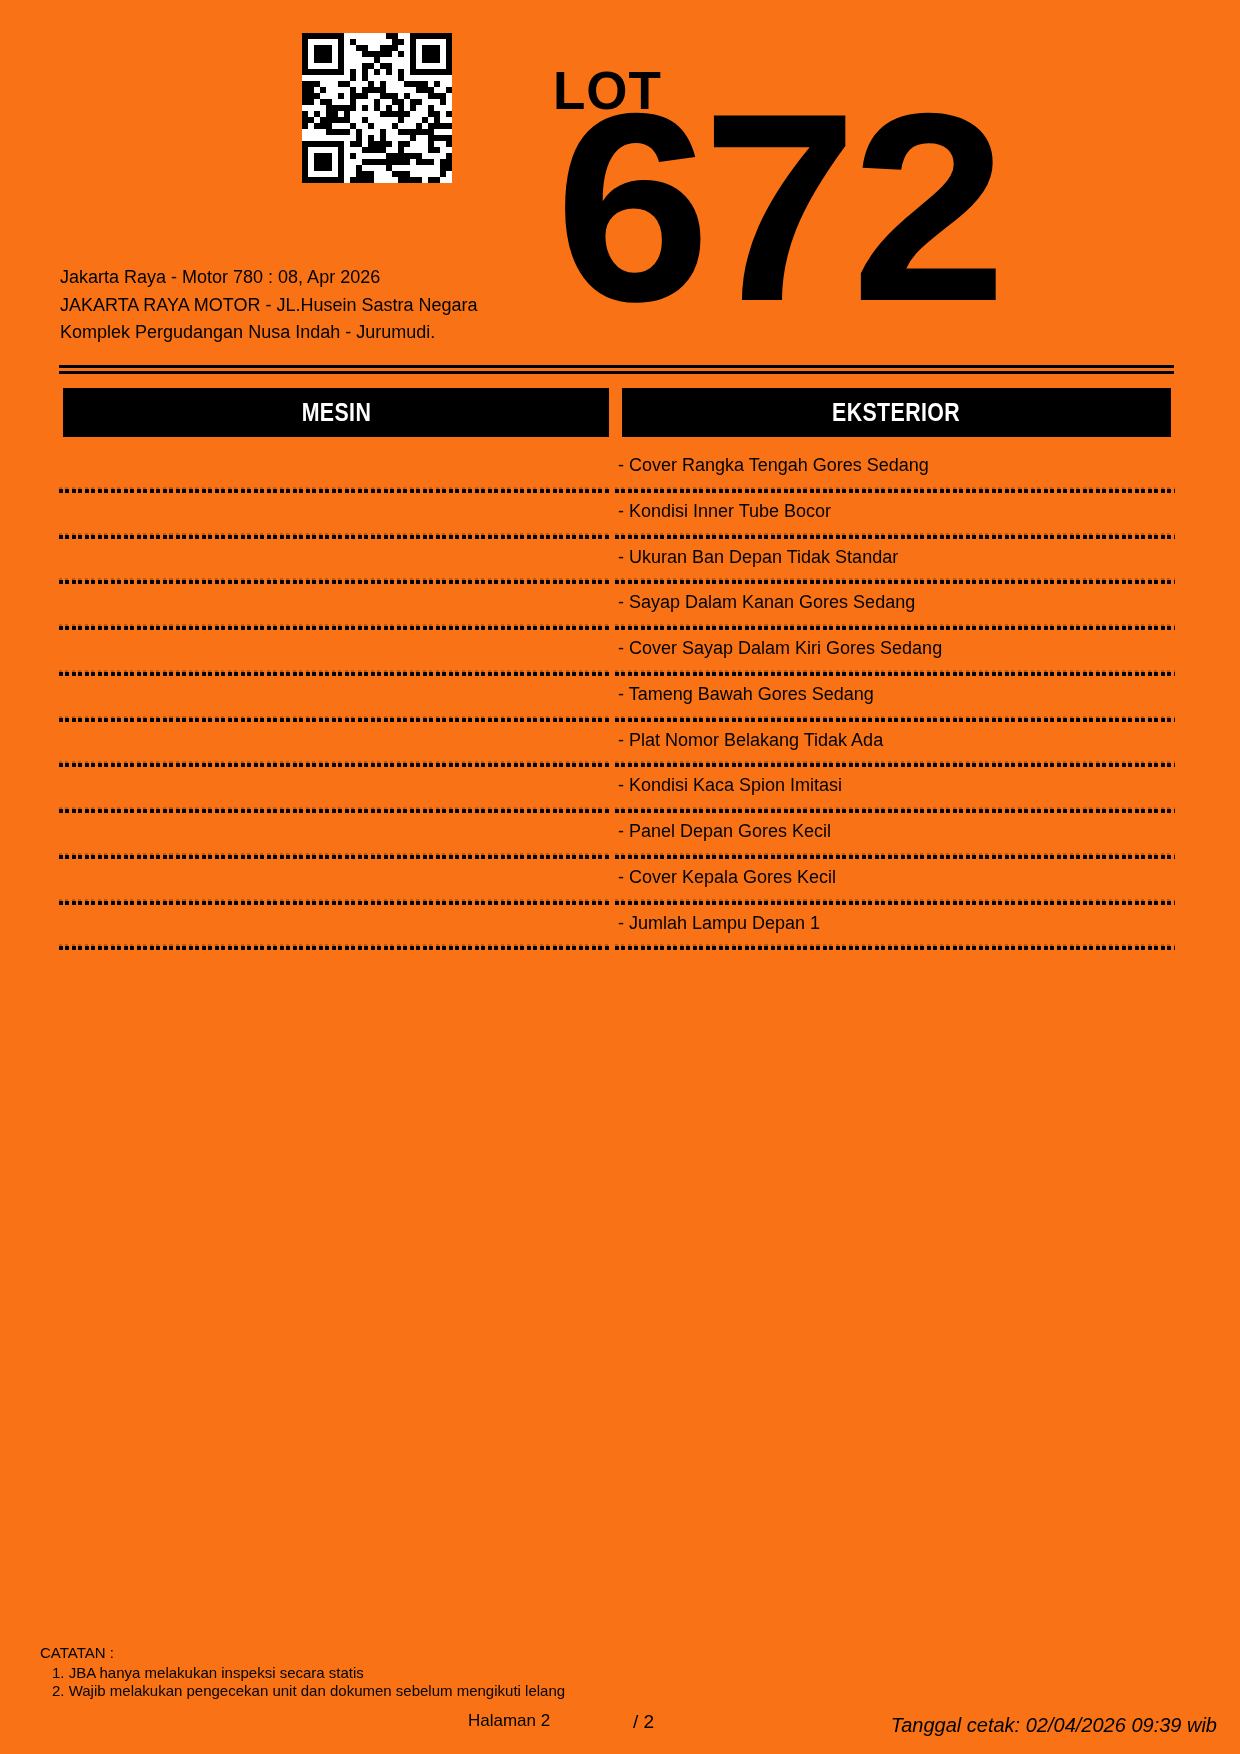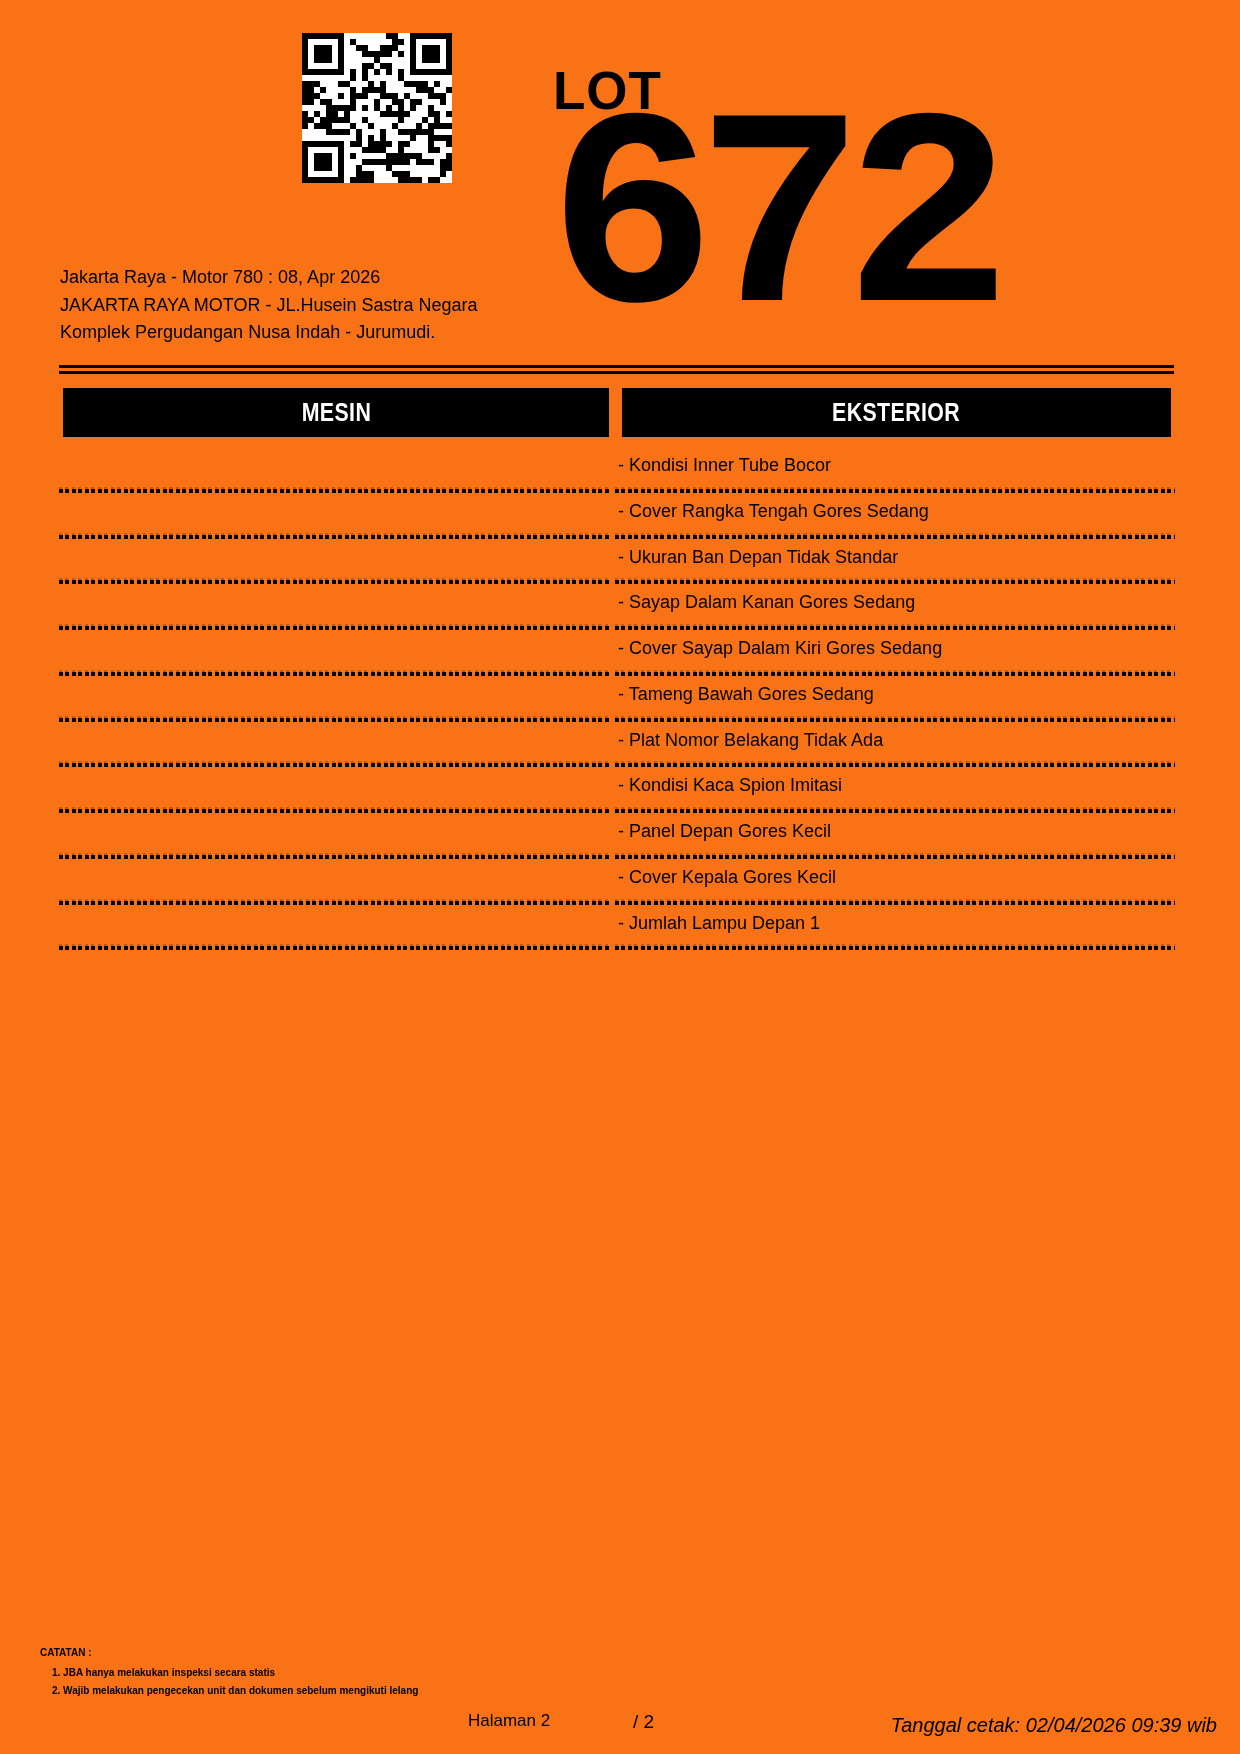--- a/index.html
+++ b/index.html
@@ -41,21 +41,21 @@
   .rows-right{left:615px;width:560px;}
   .row{position:relative;height:45.75px;box-sizing:border-box;padding:6px 0 0 3px;}
   .row .row-text{font-size:18px;line-height:24px;white-space:nowrap;}
   .row::after{
     content:"";position:absolute;left:0;bottom:0;width:100%;height:6px;
     background:
       repeating-linear-gradient(90deg, rgba(0,0,0,.22) 0 3px, transparent 3px 6.5px) left top / 100% 2px no-repeat,
       repeating-linear-gradient(90deg, #000 0 4px, transparent 4px 6.5px) left bottom / 100% 4px no-repeat;
   }
   
-  .notes{position:absolute;left:40px;top:1644px;font-size:10px;line-height:18px;font-weight:bold;}
+  .notes{position:absolute;left:40px;top:1644px;font-size:15px;line-height:18px;}
   .notes .note-items{margin-left:12px;margin-top:2px;}
   
   .page-number{position:absolute;left:468px;top:1711px;font-size:17px;}
   .page-total{position:absolute;left:633px;top:1711px;font-size:19px;}
   .print-date{position:absolute;right:23px;top:1714px;font-size:20px;white-space:nowrap;font-style:italic;}
 </style>
 </head>
 <body>
 
 <div class="page">
@@ -394,22 +394,22 @@
       <div class="row"><span class="row-text"></span></div>
       <div class="row"><span class="row-text"></span></div>
       <div class="row"><span class="row-text"></span></div>
       <div class="row"><span class="row-text"></span></div>
       <div class="row"><span class="row-text"></span></div>
       <div class="row"><span class="row-text"></span></div>
       <div class="row"><span class="row-text"></span></div>
       <div class="row"><span class="row-text"></span></div>
     </div>
   <div class="rows rows-right" id="eksterior-rows">
+      <div class="row"><span class="row-text">- Cover Rangka Tengah Gores Sedang</span></div>
       <div class="row"><span class="row-text">- Kondisi Inner Tube Bocor</span></div>
-      <div class="row"><span class="row-text">- Cover Rangka Tengah Gores Sedang</span></div>
       <div class="row"><span class="row-text">- Ukuran Ban Depan Tidak Standar</span></div>
       <div class="row"><span class="row-text">- Sayap Dalam Kanan Gores Sedang</span></div>
       <div class="row"><span class="row-text">- Cover Sayap Dalam Kiri Gores Sedang</span></div>
       <div class="row"><span class="row-text">- Tameng Bawah Gores Sedang</span></div>
       <div class="row"><span class="row-text">- Plat Nomor Belakang Tidak Ada</span></div>
       <div class="row"><span class="row-text">- Kondisi Kaca Spion Imitasi</span></div>
       <div class="row"><span class="row-text">- Panel Depan Gores Kecil</span></div>
       <div class="row"><span class="row-text">- Cover Kepala Gores Kecil</span></div>
       <div class="row"><span class="row-text">- Jumlah Lampu Depan 1</span></div>
     </div>

